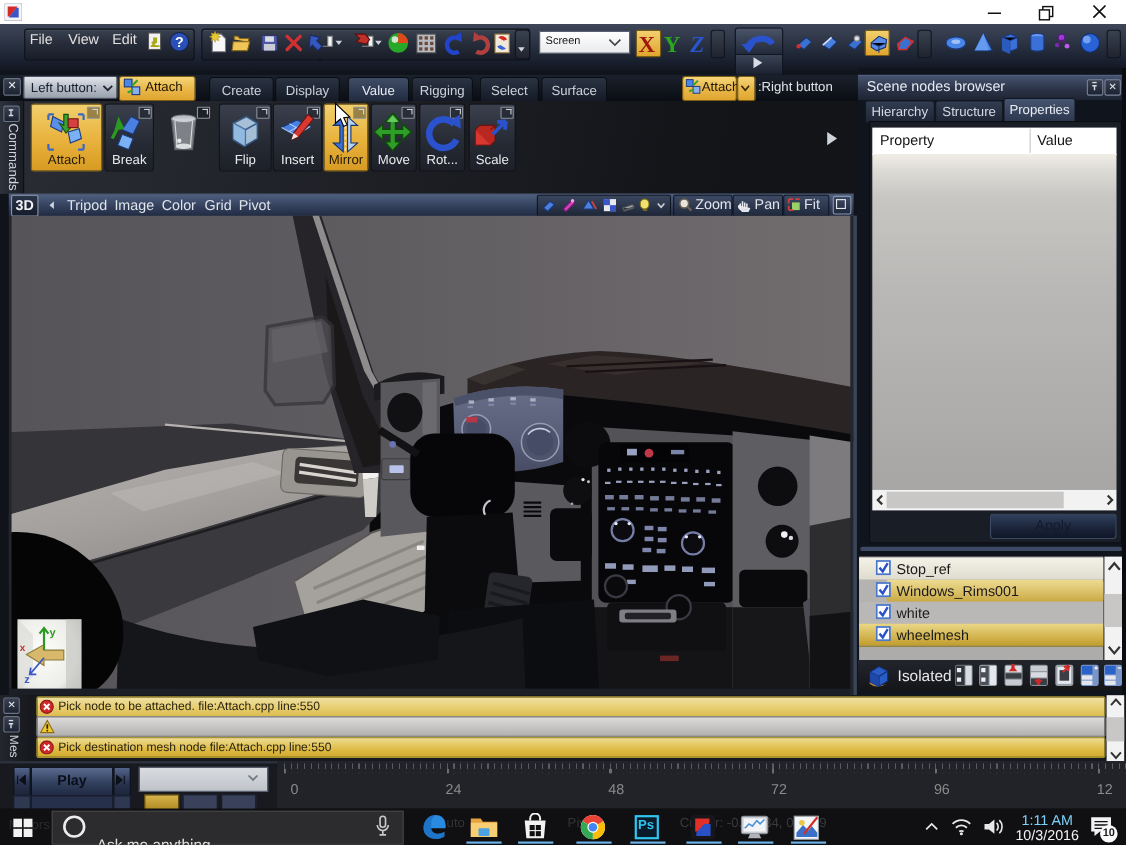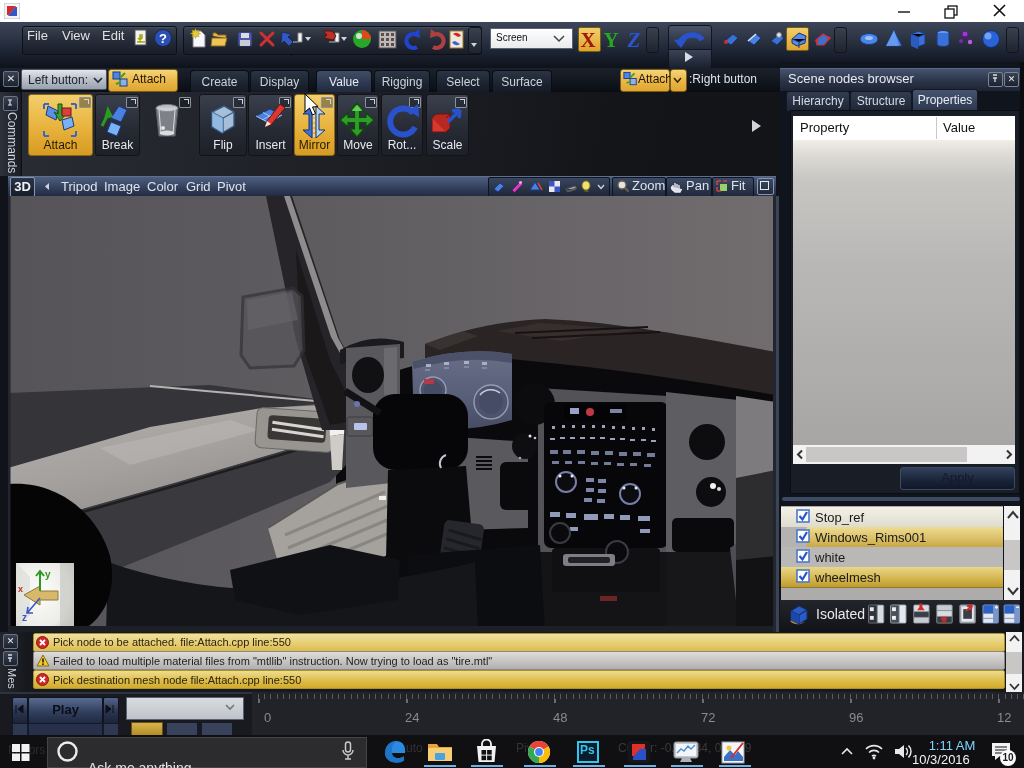--- a/index.html
+++ b/index.html
@@ -739,21 +739,20 @@
   <svg class="abs" style="left:36px;top:654px" width="14" height="13" viewBox="0 0 14 13">
       <path d="M7 1 L13 12 H1 Z" fill="#f0c830" stroke="#8a6a10"></path>
       <path d="M7 4.5 v4" stroke="#2a2208" stroke-width="1.6"></path>
       <circle cx="7" cy="10.2" r="0.9" fill="#2a2208"></circle>
     </svg>
   <svg class="abs" style="left:36px;top:673px" width="13" height="13" viewBox="0 0 13 13">
       <circle cx="6.5" cy="6.5" r="6" fill="#d02828" stroke="#8a1a1a"></circle>
       <path d="M4 4 l5 5 M9 4 l-5 5" stroke="#fff" stroke-width="1.8"></path>
     </svg>
   <div class="abs" style="left:53px;top:636px;font-size:11px;color:#2a2410">Pick node to be attached. file:Attach.cpp line:550</div>
-  <div class="abs" style="left:53px;top:655px;font-size:11px;color:#222">Failed to load multiple material files from "mtllib" instruction. Now trying to load as "tire.mtl"</div>
   <div class="abs" style="left:53px;top:674px;font-size:11px;color:#2a2410">Pick destination mesh node file:Attach.cpp line:550</div>
   <div class="abs" style="left:1006px;top:632px;width:16px;height:60px;background:#f2f2f2"></div>
   <svg class="abs" style="left:1009px;top:634px" width="11" height="9" viewBox="0 0 11 9">
       <path d="M1 7 L5.5 2 L10 7" fill="none" stroke="#333" stroke-width="1.8"></path>
     </svg>
   <svg class="abs" style="left:1009px;top:682px" width="11" height="9" viewBox="0 0 11 9">
       <path d="M1 2 L5.5 7 L10 2" fill="none" stroke="#333" stroke-width="1.8"></path>
     </svg>
   <div class="abs" style="left:1006px;top:652px;width:16px;height:22px;background:#c9c7c5"></div>
   <div class="abs" id="playbar"></div>
@@ -875,19 +874,19 @@
     </svg>
   <svg class="abs" style="left:864px;top:742px" width="20" height="18" viewBox="0 0 20 18">
     <path d="M2 7 a11 11 0 0 1 16 0 M5 10.5 a7 7 0 0 1 10 0 M8 14 a3.5 3.5 0 0 1 4 0" fill="none" stroke="#e8e8ea" stroke-width="1.7"></path>
     <circle cx="10" cy="16" r="1.4" fill="#e8e8ea"></circle>
   </svg>
   <svg class="abs" style="left:893px;top:743px" width="20" height="17" viewBox="0 0 20 17">
     <path d="M2 6 h4 l5 -4 v13 l-5 -4 h-4 z" fill="#e8e8ea"></path>
     <path d="M13 5 a5 5 0 0 1 0 7 M15.5 2.5 a8.5 8.5 0 0 1 0 12" stroke="#e8e8ea" stroke-width="1.5" fill="none"></path>
   </svg>
   <div class="abs" style="left:912px;top:738px;width:80px;text-align:center;font-size:13px;color:#7dd3fc">1:11 AM</div>
-  <div class="abs" style="left:912px;top:752px;width:80px;text-align:left;font-size:13px;color:#f2f2f4">10/3/2016</div>
+  <div class="abs" style="left:912px;top:752px;width:80px;text-align:center;font-size:13px;color:#f2f2f4">10/3/2016</div>
   <svg class="abs" style="left:990px;top:741px" width="24" height="22" viewBox="0 0 24 22">
     <path d="M2 2 h18 v13 h-10 l-5 4 v-4 h-3 z" fill="#f2f2f4"></path>
     <path d="M5 6 h12 M5 9 h12 M5 12 h8" stroke="#101014" stroke-width="1.2"></path>
   </svg>
     <div class="abs" style="left:1000px;top:750px;width:16px;height:16px;background:#fafafa;border-radius:50%;color:#1a1a1e;font-size:10px;text-align:center;line-height:16px;font-weight:bold">10</div>
 </div>
 
 </body></html>

